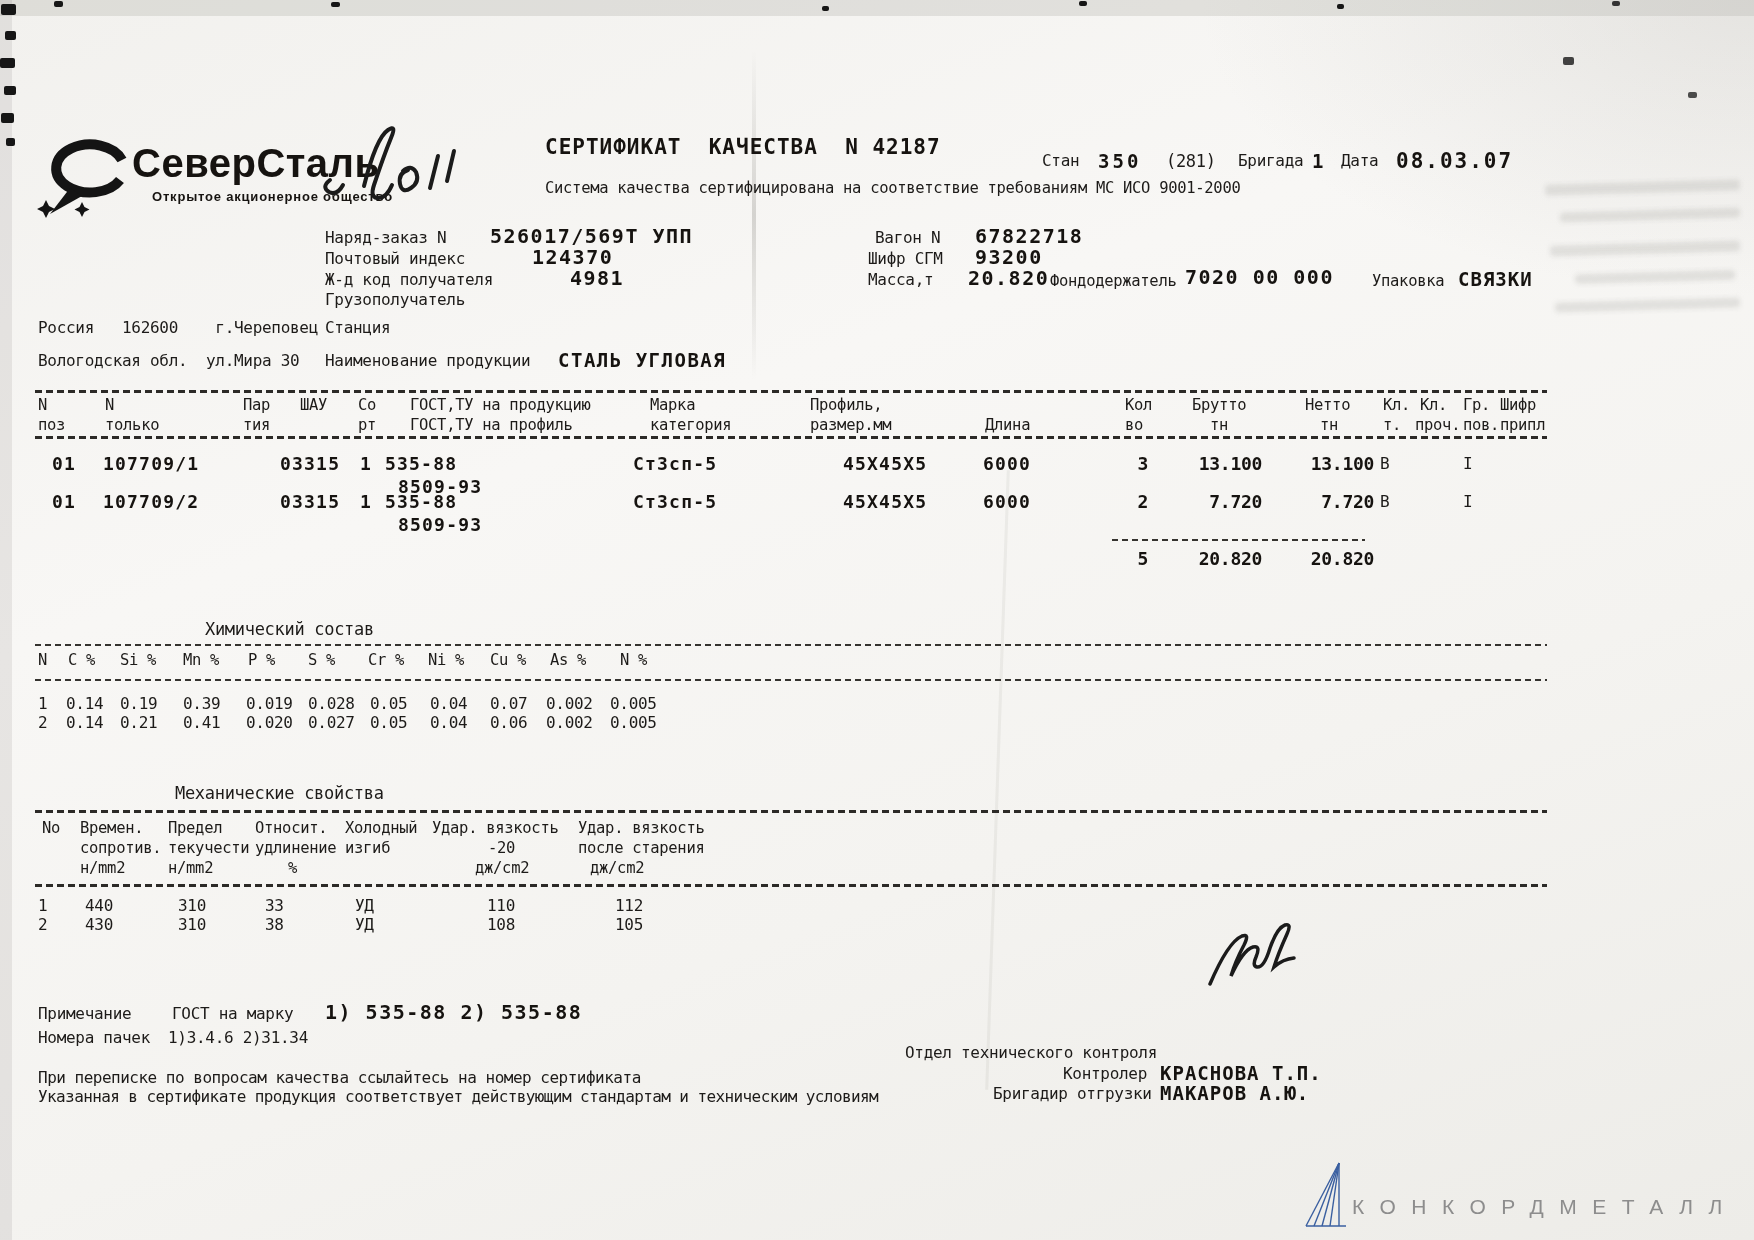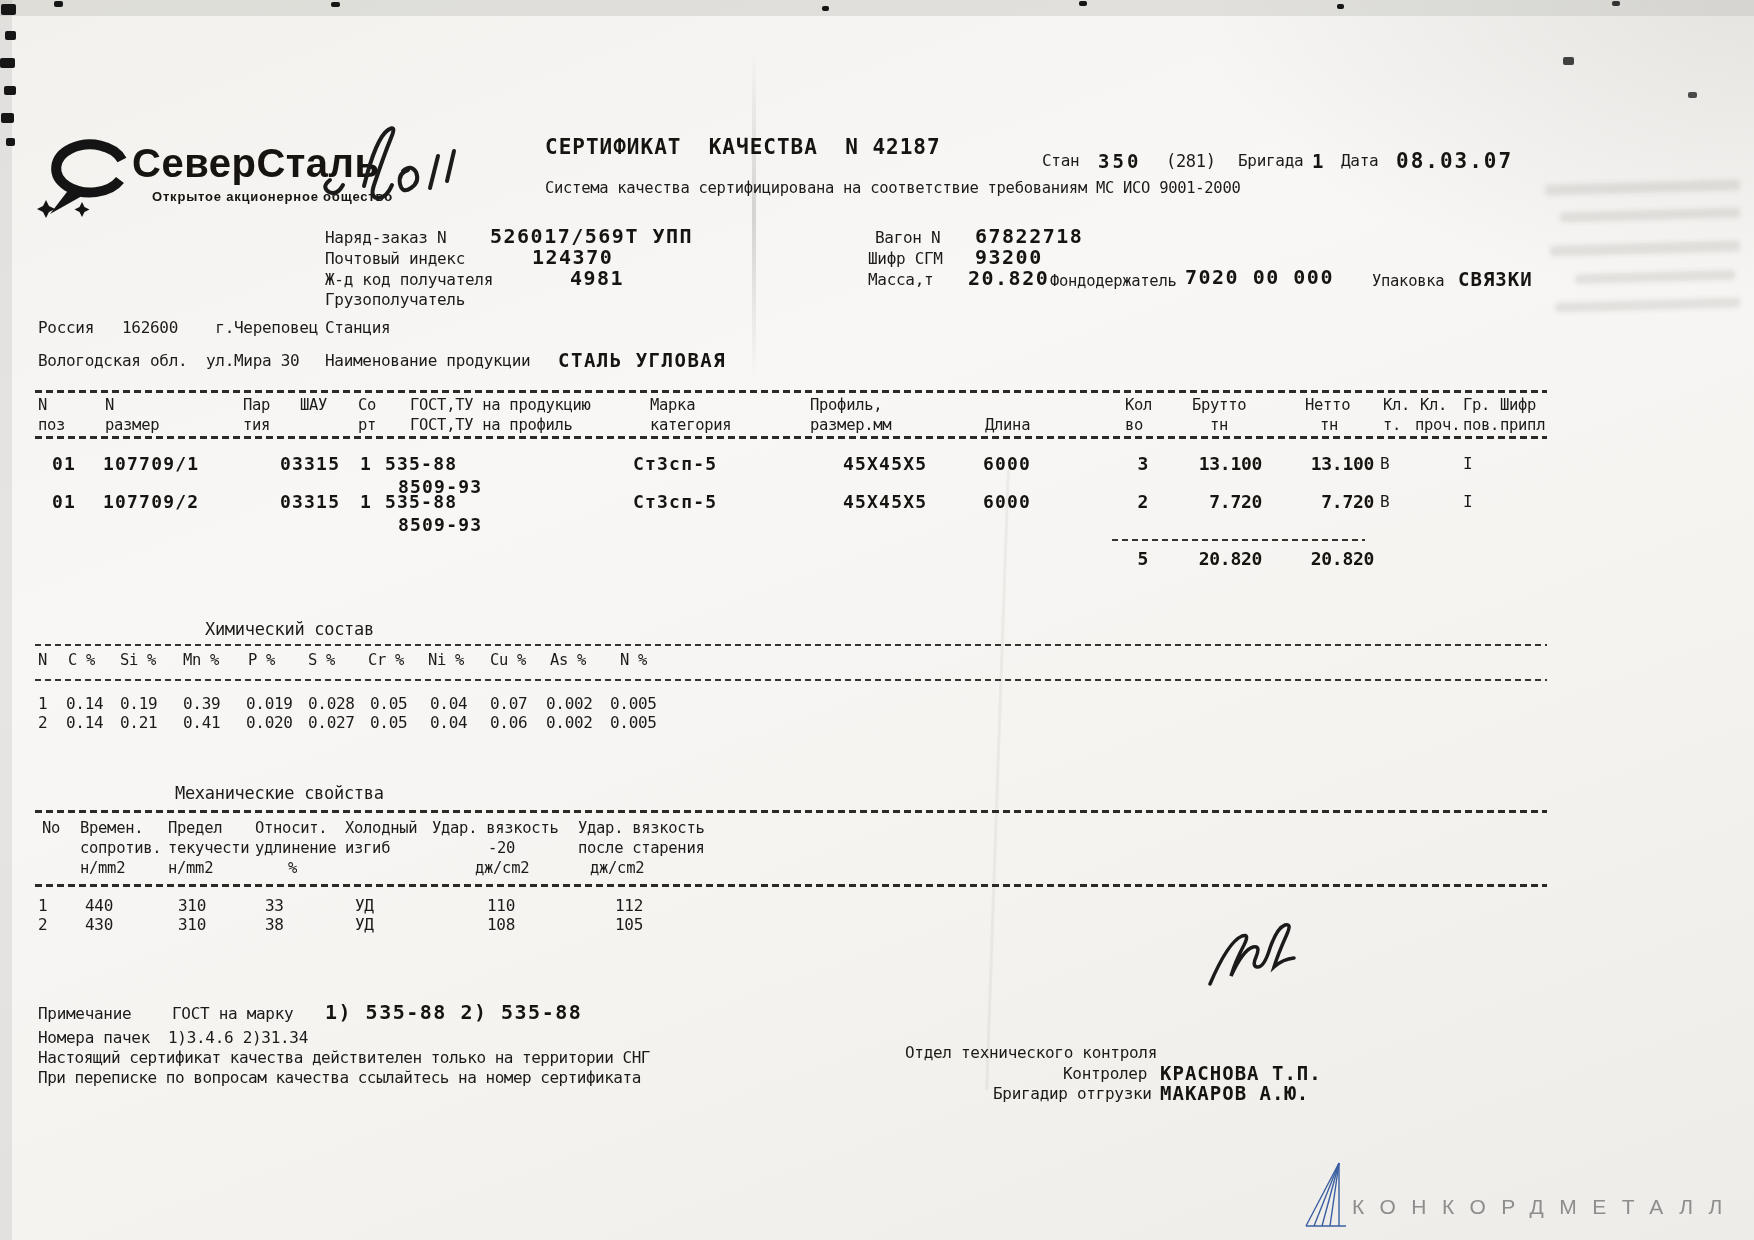--- a/index.html
+++ b/index.html
@@ -104,21 +104,21 @@
   <span class="c f16" style="left:325px;top:320px">Станция</span>
   <span class="c f16" style="left:38px;top:353px">Вологодская обл.  ул.Мира 30</span>
   <span class="c f16" style="left:325px;top:353px">Наименование продукции</span>
   <span class="c b f19" style="left:558px;top:350px;letter-spacing:1.5px">СТАЛЬ УГЛОВАЯ</span>
 
   <div class="dash thick" style="left:35px;top:390px;width:1512px"></div>
 
   <span class="c f15" style="left:38px;top:397px">N</span>
   <span class="c f15" style="left:38px;top:417px">поз</span>
   <span class="c f15" style="left:105px;top:397px">N</span>
-  <span class="c f15" style="left:105px;top:417px">размер</span>
+  <span class="c f15" style="left:105px;top:417px">только</span>
   <span class="c f15" style="left:243px;top:397px">Пар</span>
   <span class="c f15" style="left:243px;top:417px">тия</span>
   <span class="c f15" style="left:300px;top:397px">ШАУ</span>
   <span class="c f15" style="left:358px;top:397px">Со</span>
   <span class="c f15" style="left:358px;top:417px">рт</span>
   <span class="c f15" style="left:410px;top:397px">ГОСТ,ТУ на продукцию</span>
   <span class="c f15" style="left:410px;top:417px">ГОСТ,ТУ на профиль</span>
   <span class="c f15" style="left:650px;top:397px">Марка</span>
   <span class="c f15" style="left:650px;top:417px">категория</span>
   <span class="c f15" style="left:810px;top:397px">Профиль,</span>
@@ -257,22 +257,22 @@
 
   <svg style="left:1195px;top:928px" width="150" height="75" viewBox="0 0 150 75">
     <path d="M15 56 q18 -42 32 -48 q8 -3 2 9 q-9 17 -13 31 q12 -26 22 -29 q8 -2 3 10 q-4 9 1 10 q7 1 13 -19 q7 -20 15 -23 q7 -2 2 9 q-9 20 -13 33 q9 -8 20 -9" fill="none" stroke="#1b1b1b" stroke-width="3.5" stroke-linecap="round"></path>
   </svg>
 
   <span class="c f16" style="left:38px;top:1006px">Примечание</span>
   <span class="c f16" style="left:172px;top:1006px">ГОСТ на марку</span>
   <span class="c b f20" style="left:325px;top:1002px;letter-spacing:1.5px">1) 535-88 2) 535-88</span>
   <span class="c f16" style="left:38px;top:1030px">Номера пачек</span>
   <span class="c f16" style="left:168px;top:1030px">1)3.4.6 2)31.34</span>
-  <span class="c f16" style="left:38px;top:1050px;letter-spacing:-0.5px">Настоящий сертификат качества действителен только на территории СНГ</span>
   <span class="c f16" style="left:38px;top:1070px;letter-spacing:-0.5px">При переписке по вопросам качества ссылайтесь на номер сертификата</span>
+  <span class="c f16" style="left:38px;top:1089px;letter-spacing:-0.6px">Указанная в сертификате продукция соответствует действующим стандартам и техническим условиям</span>
 
   <span class="c f16" style="left:905px;top:1045px">Отдел технического контроля</span>
   <span class="c f16" style="left:1063px;top:1066px">Контролер</span>
   <span class="c b f19" style="left:1160px;top:1063px;letter-spacing:1px">КРАСНОВА Т.П.</span>
   <span class="c f16" style="left:993px;top:1086px">Бригадир отгрузки</span>
   <span class="c b f19" style="left:1160px;top:1083px;letter-spacing:1px">МАКАРОВ А.Ю.</span>
 
   <svg style="left:1300px;top:1160px" width="50" height="70" viewBox="0 0 50 70">
     <g fill="none" stroke="#3a5fa0" stroke-width="1.4">
       <path d="M39 3 L39 66"></path>

